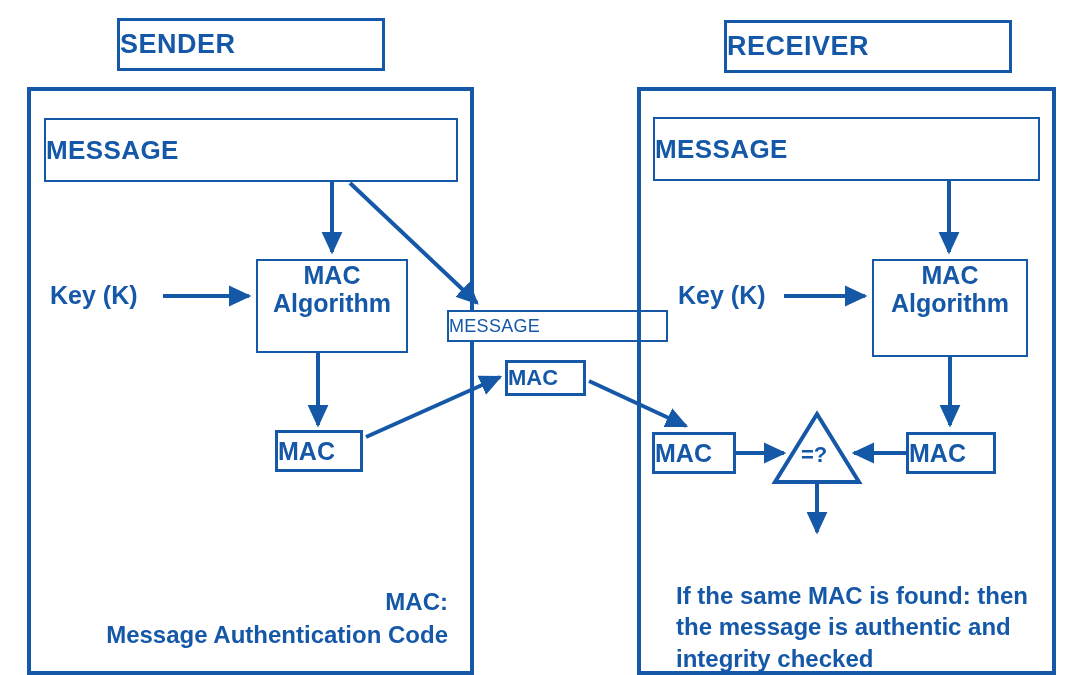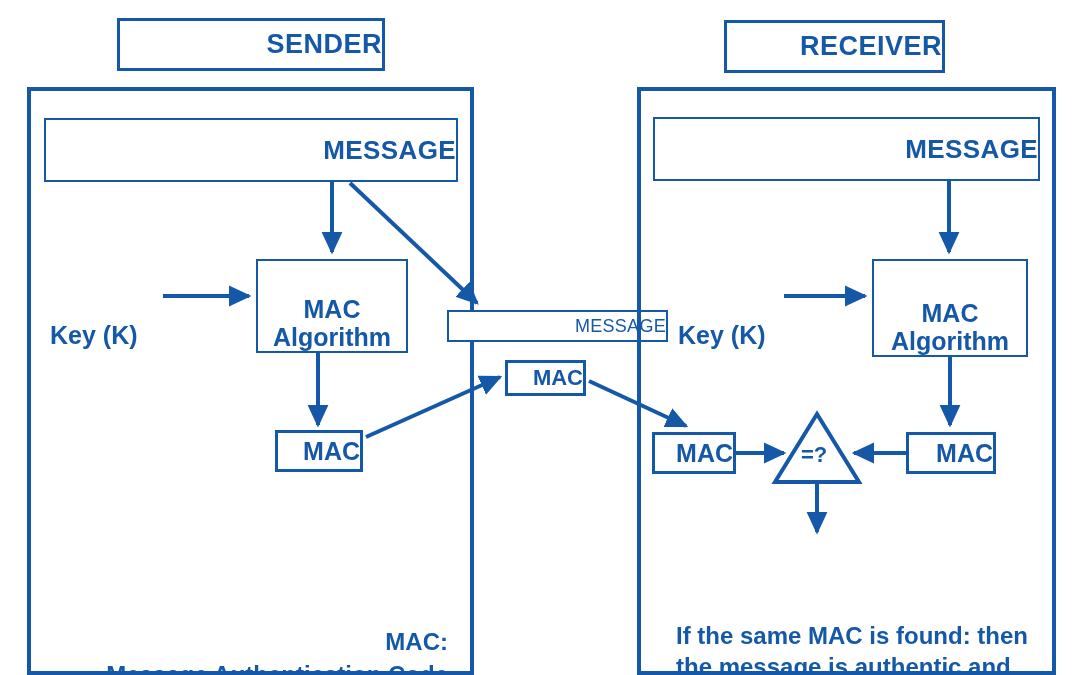--- a/index.html
+++ b/index.html
@@ -20,21 +20,21 @@
     left: 0;
     top: 0;
     width: 1080px;
     height: 675px;
   }
   .node {
     position: absolute;
     box-sizing: border-box;
     display: flex;
     align-items: center;
-    justify-content: flex-end;
+    justify-content: flex-start;
     color: #1558a8;
     background: #ffffff;
     text-align: center;
   }
   .title-box {
     border: 3px solid #1558a8;
     font-size: 27px;
     font-weight: 700;
     letter-spacing: 0.5px;
   }
@@ -69,21 +69,20 @@
     border: 2px solid #1558a8;
     font-size: 18px;
     font-weight: 500;
     letter-spacing: 0.3px;
   }
   .plain-label {
     position: absolute;
     color: #1558a8;
     font-weight: 700;
     background: transparent;
-    margin-top: 40px;
   }
   .key-label { font-size: 25px; }
   .legend-label {
     font-size: 24px;
     line-height: 1.35;
     white-space: pre-line;
     text-align: right;
   }
   .result-label {
     font-size: 24px;
@@ -165,21 +164,21 @@
   </div>
 
   <div class="node wire-msg-box" style="left:447px; top:310px; width:221px; height:32px;">
     <span>MESSAGE</span>
   </div>
 
   <div class="node mac-box-small" style="left:505px; top:360px; width:81px; height:36px;">
     <span>MAC</span>
   </div>
 
-  <div class="node title-box" style="left:724px; top:20px; width:221px; height:53px;">
+  <div class="node title-box" style="left:724px; top:20px; width:288px; height:53px;">
     <span>RECEIVER</span>
   </div>
 
   <div class="node party-frame" style="left:637px; top:87px; width:419px; height:588px;"></div>
 
   <div class="node msg-box" style="left:653px; top:117px; width:387px; height:64px;">
     <span>MESSAGE</span>
   </div>
 
   <div class="plain-label key-label" style="left:678px; top:281px;">

